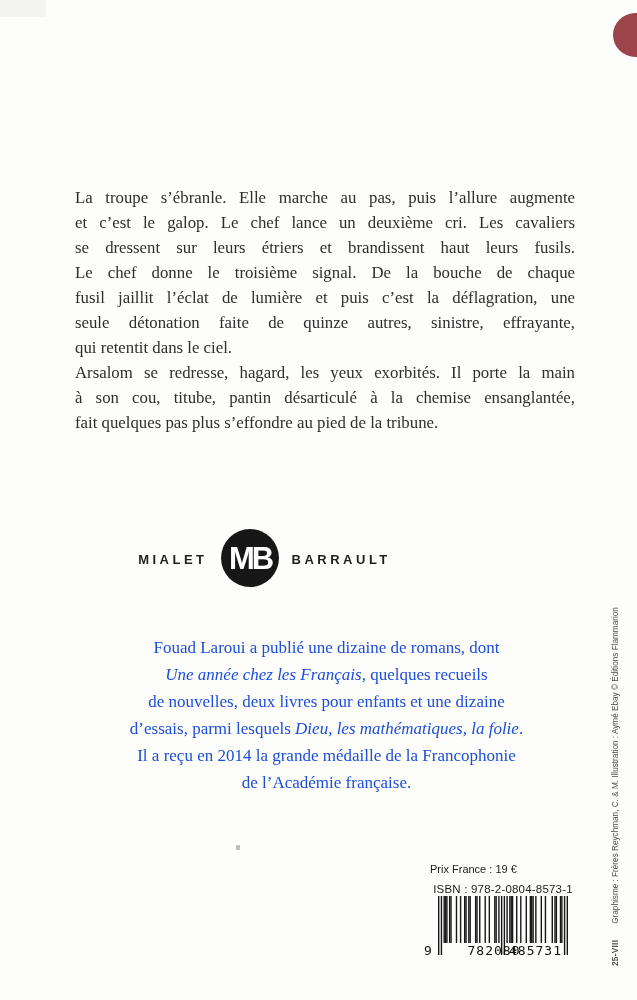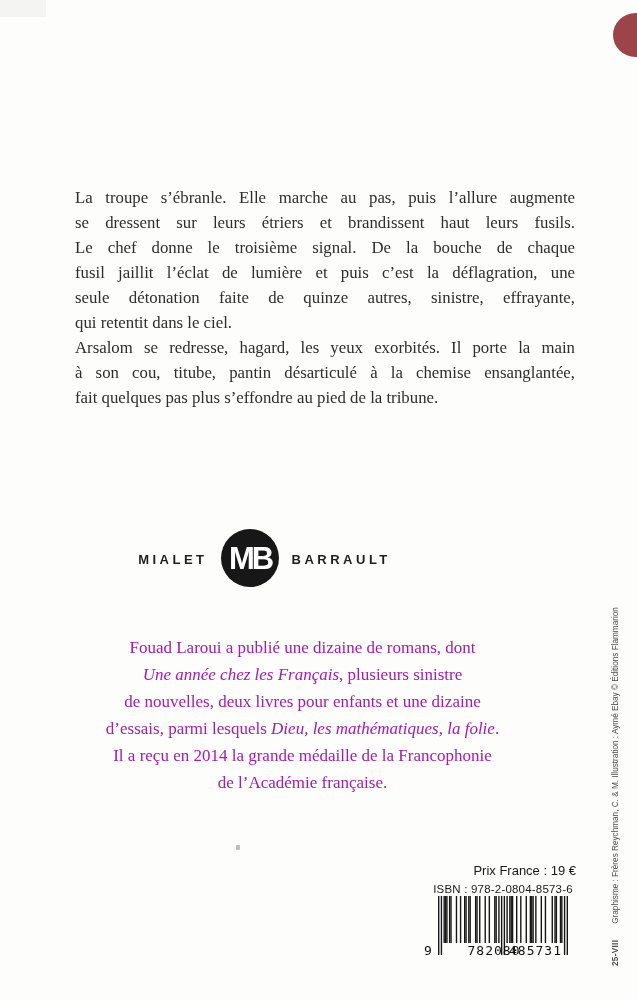--- a/index.html
+++ b/index.html
@@ -15,25 +15,25 @@
   .excerpt .ln{text-align:justify;text-align-last:justify;height:25px;overflow:visible;}
   .excerpt .ln.last{text-align-last:left;}
 
   
   .publisher{position:absolute;left:0;top:527px;width:529px;height:62px;display:flex;align-items:center;justify-content:center;gap:13px;font-family:"Liberation Sans",sans-serif;}
   .pub-name{font-size:13px;font-weight:700;letter-spacing:3.5px;color:#1f1f1f;transform:translateY(1px);}
   .monogram{width:58px;height:58px;}
   .monogram svg{display:block;}
 
   
-  .bio{position:absolute;left:52px;top:634px;width:501px;text-align:center;font-size:17px;line-height:27px;color:#a21caf;}
+  .bio{position:absolute;left:76px;top:634px;width:501px;text-align:center;font-size:17px;line-height:27px;color:#1d4ed8;}
   .bio i{font-style:italic;}
 
   
-  .price{position:absolute;left:430px;top:863px;width:146px;text-align:right;font-family:"Liberation Sans",sans-serif;font-size:13px;color:#1a1a1a;}
+  .price{position:absolute;left:430px;top:863px;width:146px;text-align:left;font-family:"Liberation Sans",sans-serif;font-size:11px;color:#1a1a1a;}
   .isbn{position:absolute;left:430px;top:883px;width:146px;text-align:center;font-family:"Liberation Sans",sans-serif;font-size:11.5px;letter-spacing:.2px;color:#1a1a1a;}
   .barcode{position:absolute;left:438px;top:896px;width:130px;height:64px;}
   .barcode svg{position:absolute;left:0;top:0;}
   .barcode .d{position:absolute;top:47px;font-family:"DejaVu Sans Mono",monospace;font-size:13px;color:#111;}
   .barcode .dfirst{left:-14px;}
   .barcode .dleft{left:23px;width:66px;text-align:center;letter-spacing:1px;}
   .barcode .dright{left:69px;width:57px;text-align:center;letter-spacing:1px;}
 
   
   .credits{position:absolute;left:611px;top:966px;width:330px;height:13px;
@@ -44,20 +44,21 @@
   .speck{position:absolute;left:236px;top:845px;width:4px;height:5px;background:#8a8a8a;opacity:.55;border-radius:1px;}
 </style>
 </head>
 <body>
 
 <div class="corner-patch"></div>
 <div class="red-dot"></div>
 
 <div class="excerpt" id="excerpt">
     <div class="ln">La troupe s’ébranle. Elle marche au pas, puis l’allure augmente</div>
+    <div class="ln">et c’est le galop. Le chef lance un deuxième cri. Les cavaliers</div>
     <div class="ln">se dressent sur leurs étriers et brandissent haut leurs fusils.</div>
     <div class="ln">Le chef donne le troisième signal. De la bouche de chaque</div>
     <div class="ln">fusil jaillit l’éclat de lumière et puis c’est la déflagration, une</div>
     <div class="ln">seule détonation faite de quinze autres, sinistre, effrayante,</div>
     <div class="ln last">qui retentit dans le ciel.</div>
     <div class="ln">Arsalom se redresse, hagard, les yeux exorbités. Il porte la main</div>
     <div class="ln">à son cou, titube, pantin désarticulé à la chemise ensanglantée,</div>
     <div class="ln last">fait quelques pas plus s’effondre au pied de la tribune.</div>
   </div>
 
@@ -67,29 +68,29 @@
     <svg width="58" height="58" viewBox="0 0 58 58">
       <circle cx="29" cy="29" r="29" fill="#171717"></circle>
       <text x="29" y="40" text-anchor="middle" font-family="Liberation Sans, sans-serif" font-size="31" font-weight="700" letter-spacing="-3" fill="#ffffff">MB</text>
     </svg>
   </span>
   <span class="pub-name">BARRAULT</span>
 </div>
 
 <div class="bio" id="bio">
     <div><span>Fouad Laroui a publié une dizaine de romans, dont</span></div>
-    <div><i>Une année chez les Français</i><span>, plusieurs sinistre</span></div>
+    <div><i>Une année chez les Français</i><span>, quelques recueils</span></div>
     <div><span>de nouvelles, deux livres pour enfants et une dizaine</span></div>
     <div><span>d’essais, parmi lesquels </span><i>Dieu, les mathématiques, la folie</i><span>.</span></div>
     <div><span>Il a reçu en 2014 la grande médaille de la Francophonie</span></div>
     <div><span>de l’Académie française.</span></div>
   </div>
 
 <div class="price">Prix France : 19 €</div>
-<div class="isbn">ISBN : 978-2-0804-8573-6</div>
+<div class="isbn">ISBN : 978-2-0804-8573-1</div>
 
 <div class="barcode">
   <svg id="bars" width="130" height="59" fill="#161616">
       <rect x="0.00" y="0" width="1.39" height="59"></rect>
       <rect x="2.74" y="0" width="1.39" height="59"></rect>
       <rect x="5.47" y="0" width="1.39" height="47"></rect>
       <rect x="6.84" y="0" width="1.39" height="47"></rect>
       <rect x="8.21" y="0" width="1.39" height="47"></rect>
       <rect x="10.95" y="0" width="1.39" height="47"></rect>
       <rect x="12.32" y="0" width="1.39" height="47"></rect>

